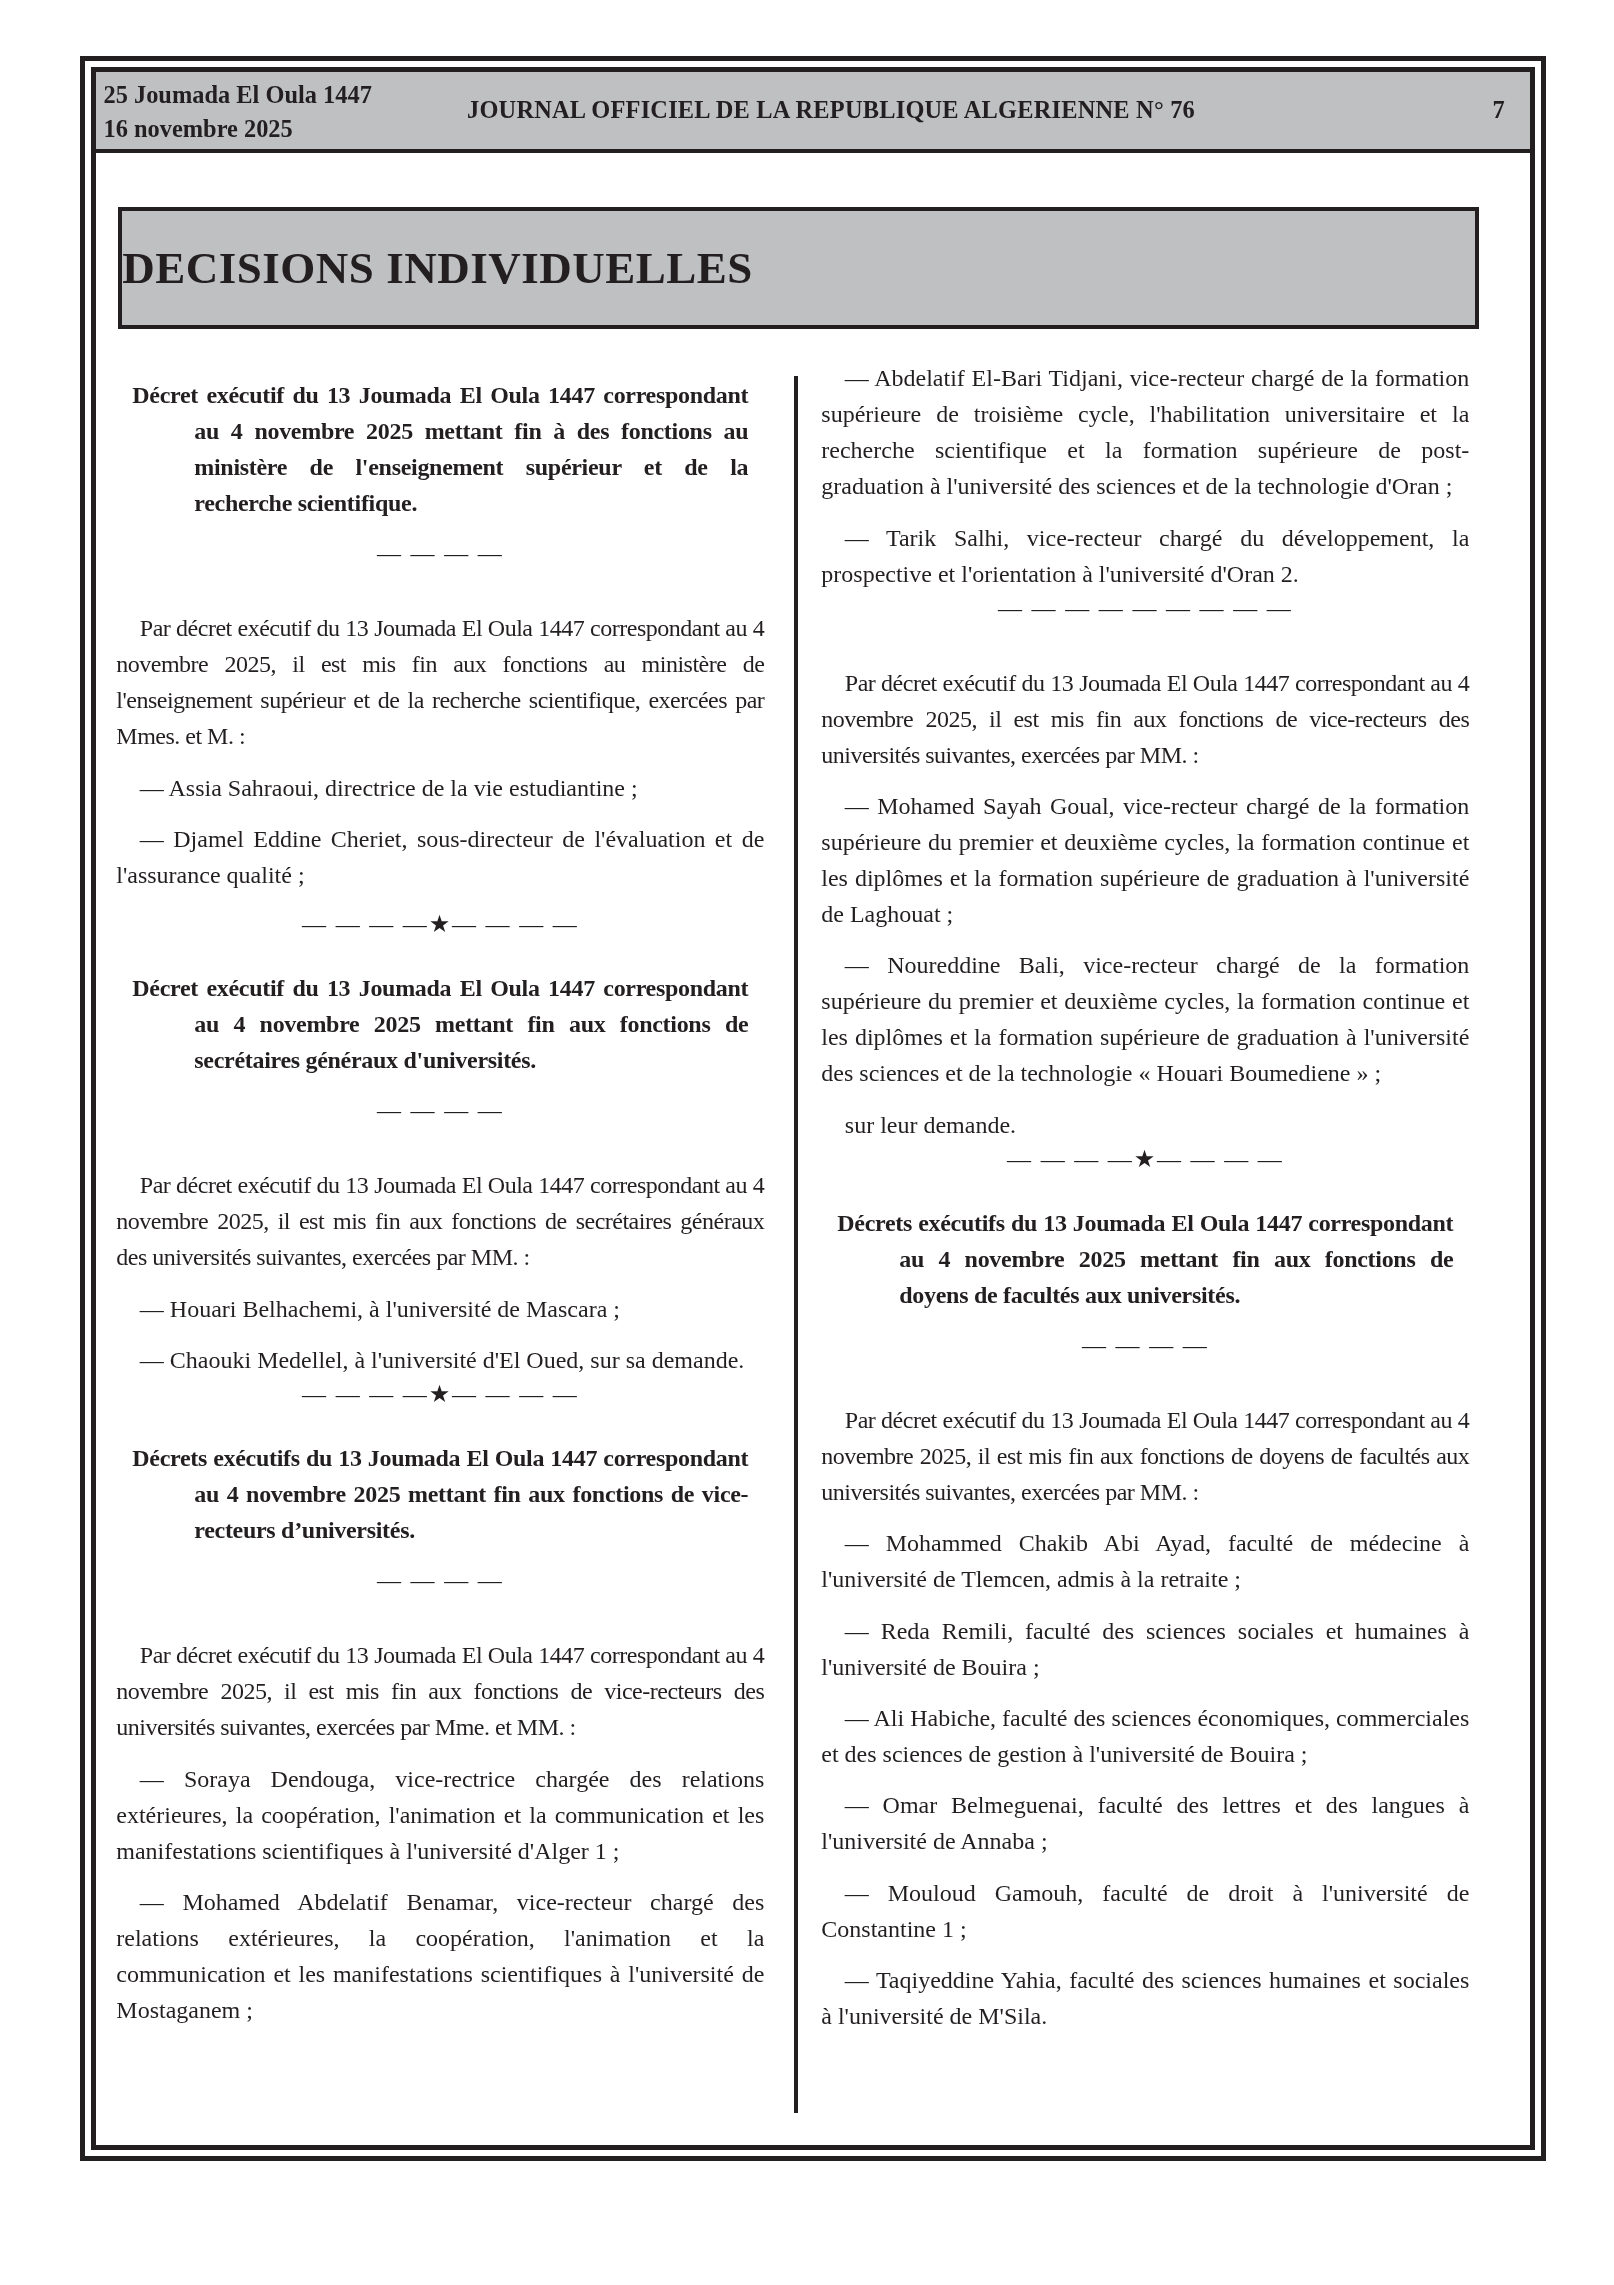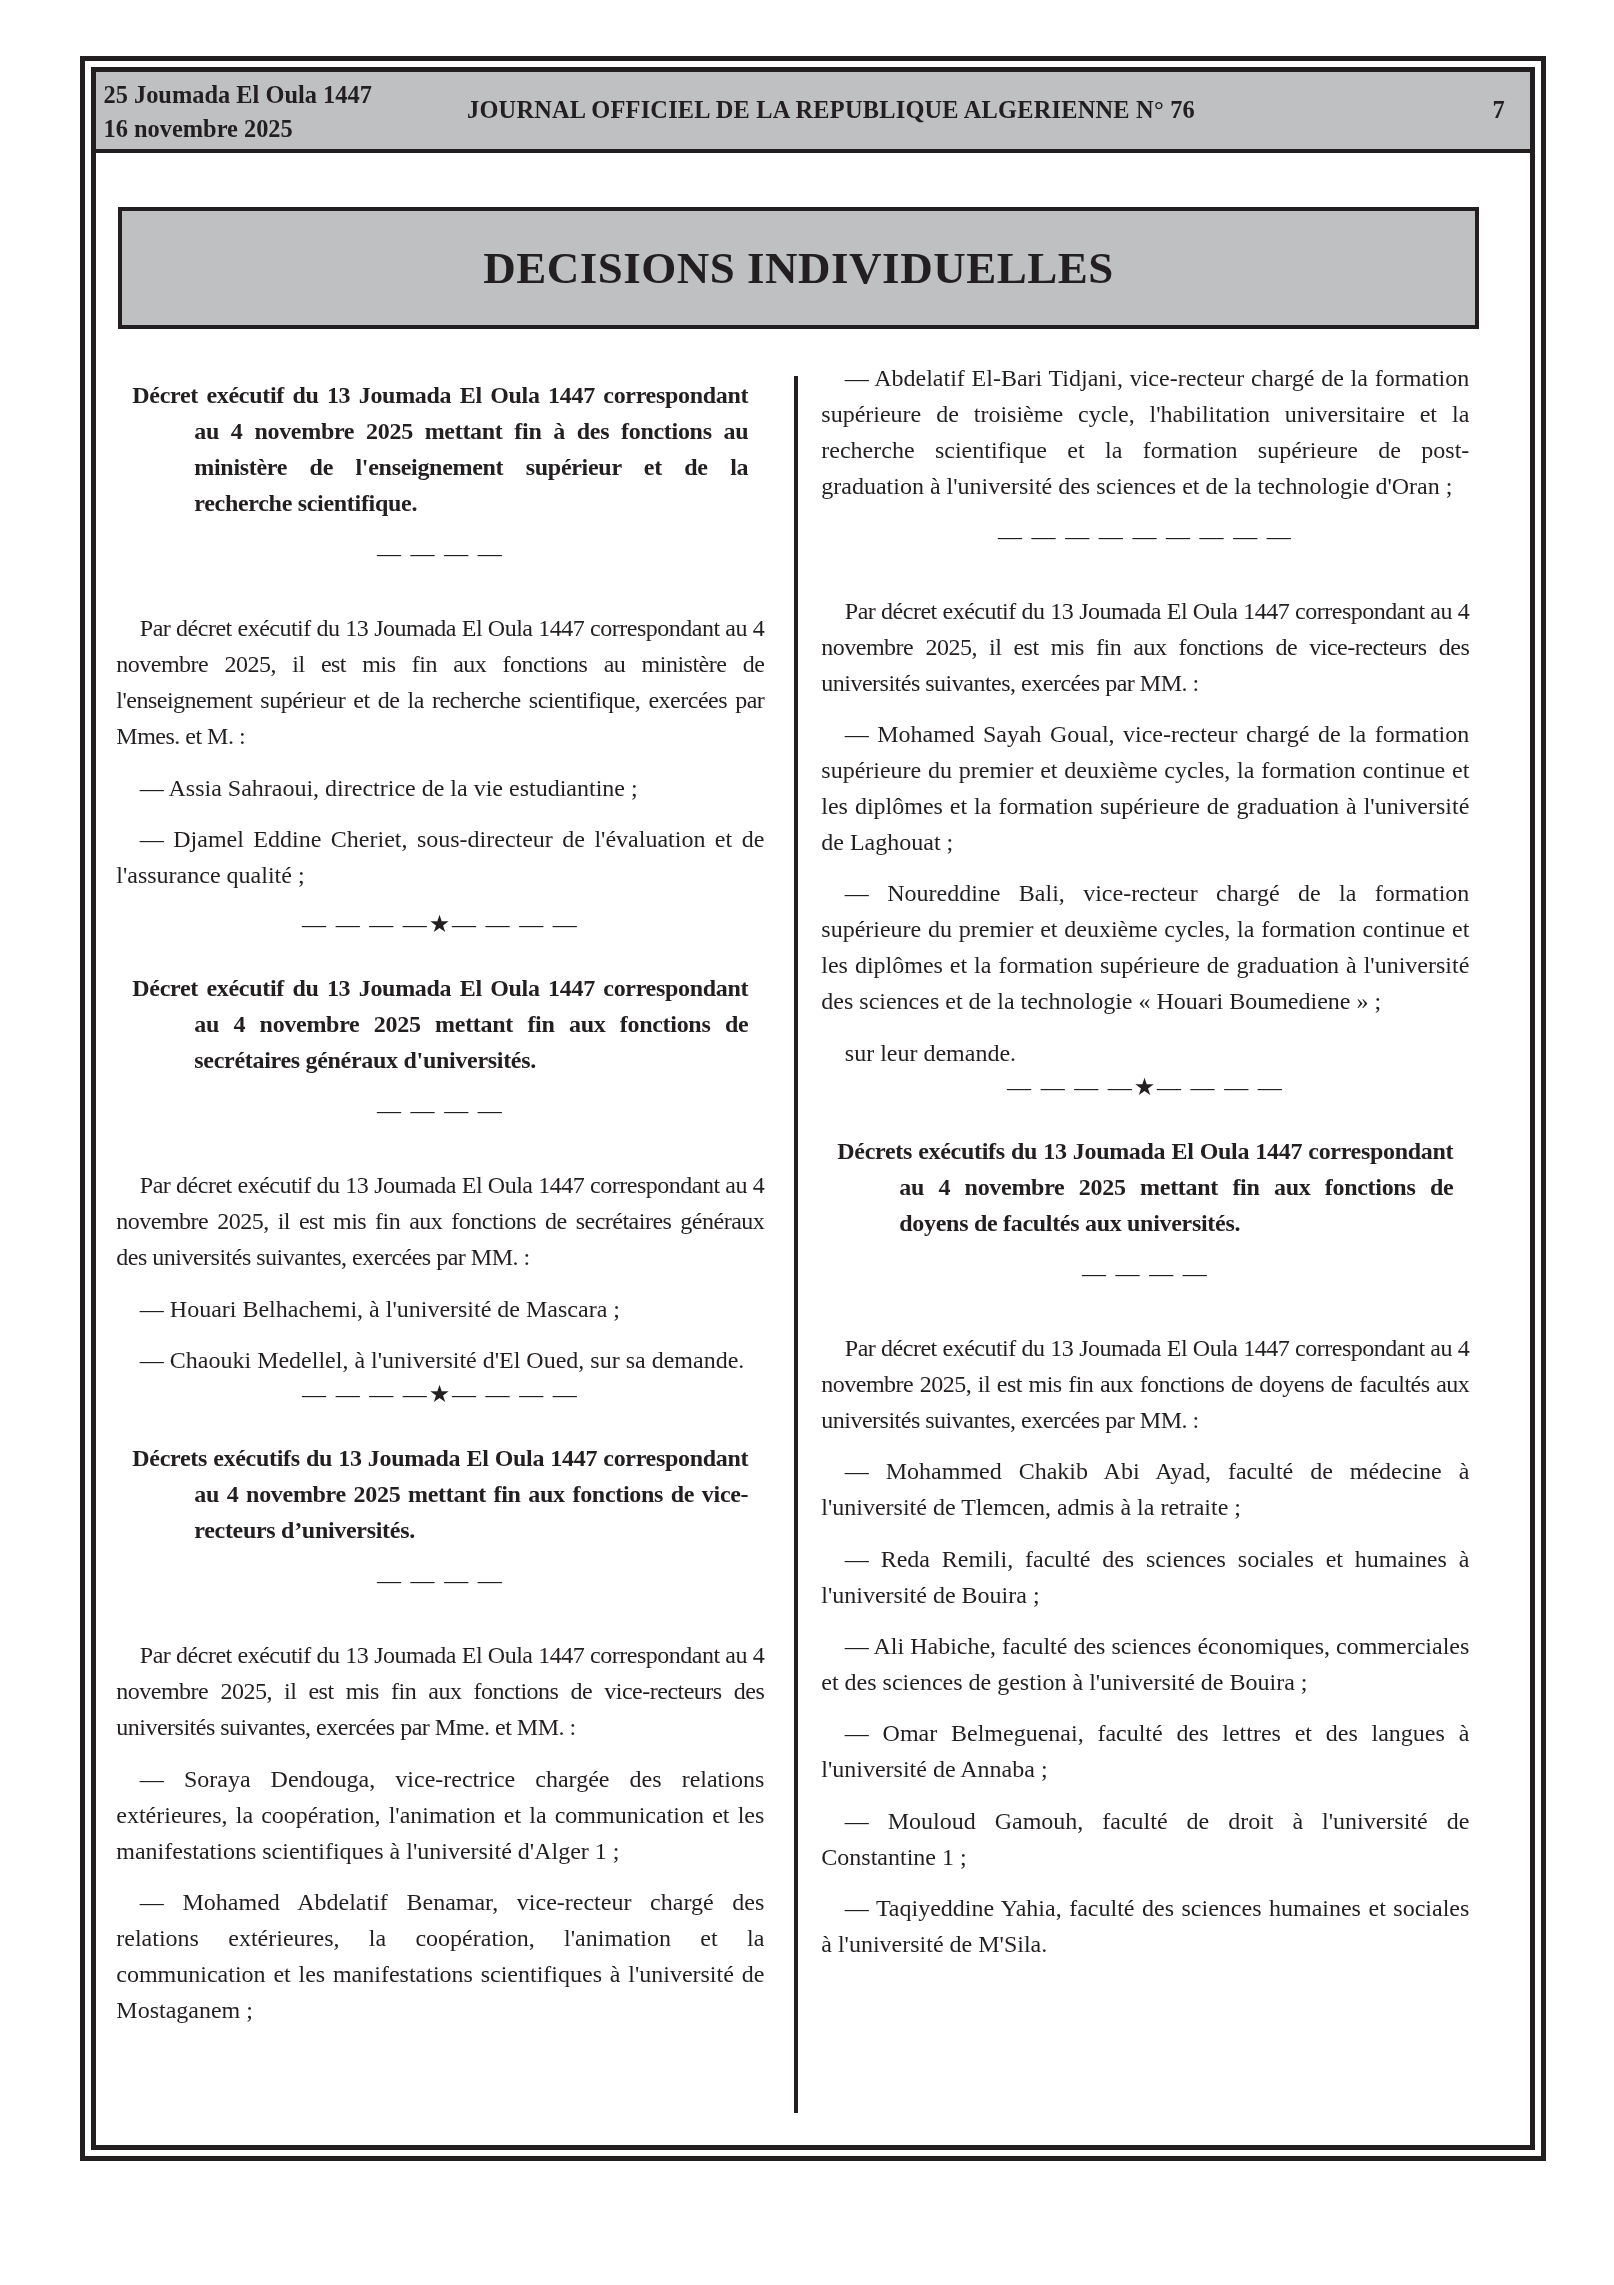--- a/index.html
+++ b/index.html
@@ -11,21 +11,21 @@
                  border: 5.4px solid #231f20; }
   .header { position: absolute; left: 0; top: 0; right: 0; height: 81px;
             background: #bfc0c2; border-bottom: 4.5px solid #231f20; box-sizing: border-box; }
   .hdr-date { position: absolute; left: 7.2px; top: 5.4px; font-weight: bold; font-size: 24.4px; line-height: 34px; }
   .hdr-title { position: absolute; left: 0; right: 0; top: 23.5px; text-align: center;
                font-weight: bold; font-size: 24.4px; letter-spacing: 0.2px; }
   .hdr-title span { position: relative; left: 18px; }
   .hdr-page { position: absolute; right: 25px; top: 23.5px; font-weight: bold; font-size: 24.4px; }
   .title-box { position: absolute; left: 22px; right: 51px; top: 135px; height: 122px;
                background: #bfc0c2; border: 4.5px solid #231f20; box-sizing: border-box;
-               display: flex; align-items: center; justify-content: center; }
+               display: flex; align-items: center; justify-content: flex-start; }
   .title-box h1 { margin: 0; font-size: 45px; font-weight: bold; letter-spacing: 0.5px; }
   .col { position: absolute; top: 289px; width: 648px; font-size: 24px; line-height: 36px; }
   .col-left { left: 20px; }
   .col-right { left: 725px; top: 288px; }
   .divider { position: absolute; left: 698px; top: 304px; width: 3.6px; height: 1737px; background: #231f20; }
   .decree-title { font-weight: bold; text-align: justify; padding-left: 62px; text-indent: -62px;
                   margin: 16px; letter-spacing: -0.3px; }
   .sep { text-align: center; margin: 0; line-height: 33px; letter-spacing: 1.8px; }
   .sep.short { margin-bottom: 40px; }
   .sep.star { margin: 0 0 29px 0; }
@@ -73,20 +73,21 @@
       <p class="sep short">— — — —</p>
       <p class="body first">Par décret exécutif du 13 Joumada El Oula 1447 correspondant au 4 novembre 2025, il est mis fin aux fonctions de vice-recteurs des universités suivantes, exercées par Mme. et MM. :</p>
       <p class="item">— Soraya Dendouga, vice-rectrice chargée des relations extérieures, la coopération, l'animation et la communication et les manifestations scientifiques à l'université d'Alger 1 ;</p>
       <p class="item">— Mohamed Abdelatif Benamar, vice-recteur chargé des relations extérieures, la coopération, l'animation et la communication et les manifestations scientifiques à l'université de Mostaganem ;</p>
     </div>
 
     <div class="divider"></div>
 
     <div class="col col-right">
       <p class="item">— Abdelatif El-Bari Tidjani, vice-recteur chargé de la formation supérieure de troisième cycle, l'habilitation universitaire et la recherche scientifique et la formation supérieure de post-graduation à l'université des sciences et de la technologie d'Oran ;</p>
+      <p class="item" style="margin-bottom:0">— Tarik Salhi, vice-recteur chargé du développement, la prospective et l'orientation à l'université d'Oran 2.</p>
       <p class="sep short">— — — — — — — — —</p>
 
       <p class="body first">Par décret exécutif du 13 Joumada El Oula 1447 correspondant au 4 novembre 2025, il est mis fin aux fonctions de vice-recteurs des universités suivantes, exercées par MM. :</p>
       <p class="item">— Mohamed Sayah Goual, vice-recteur chargé de la formation supérieure du premier et deuxième cycles, la formation continue et les diplômes et la formation supérieure de graduation à l'université de Laghouat ;</p>
       <p class="item">— Noureddine Bali, vice-recteur chargé de la formation supérieure du premier et deuxième cycles, la formation continue et les diplômes et la formation supérieure de graduation à l'université des sciences et de la technologie « Houari Boumediene » ;</p>
       <p class="item" style="margin-bottom:0">sur leur demande.</p>
       <p class="sep star">— — — —★— — — —</p>
 
       <p class="decree-title">Décrets exécutifs du 13 Joumada El Oula 1447 correspondant au 4 novembre 2025 mettant fin aux fonctions de doyens de facultés aux universités.</p>
       <p class="sep short">— — — —</p>

